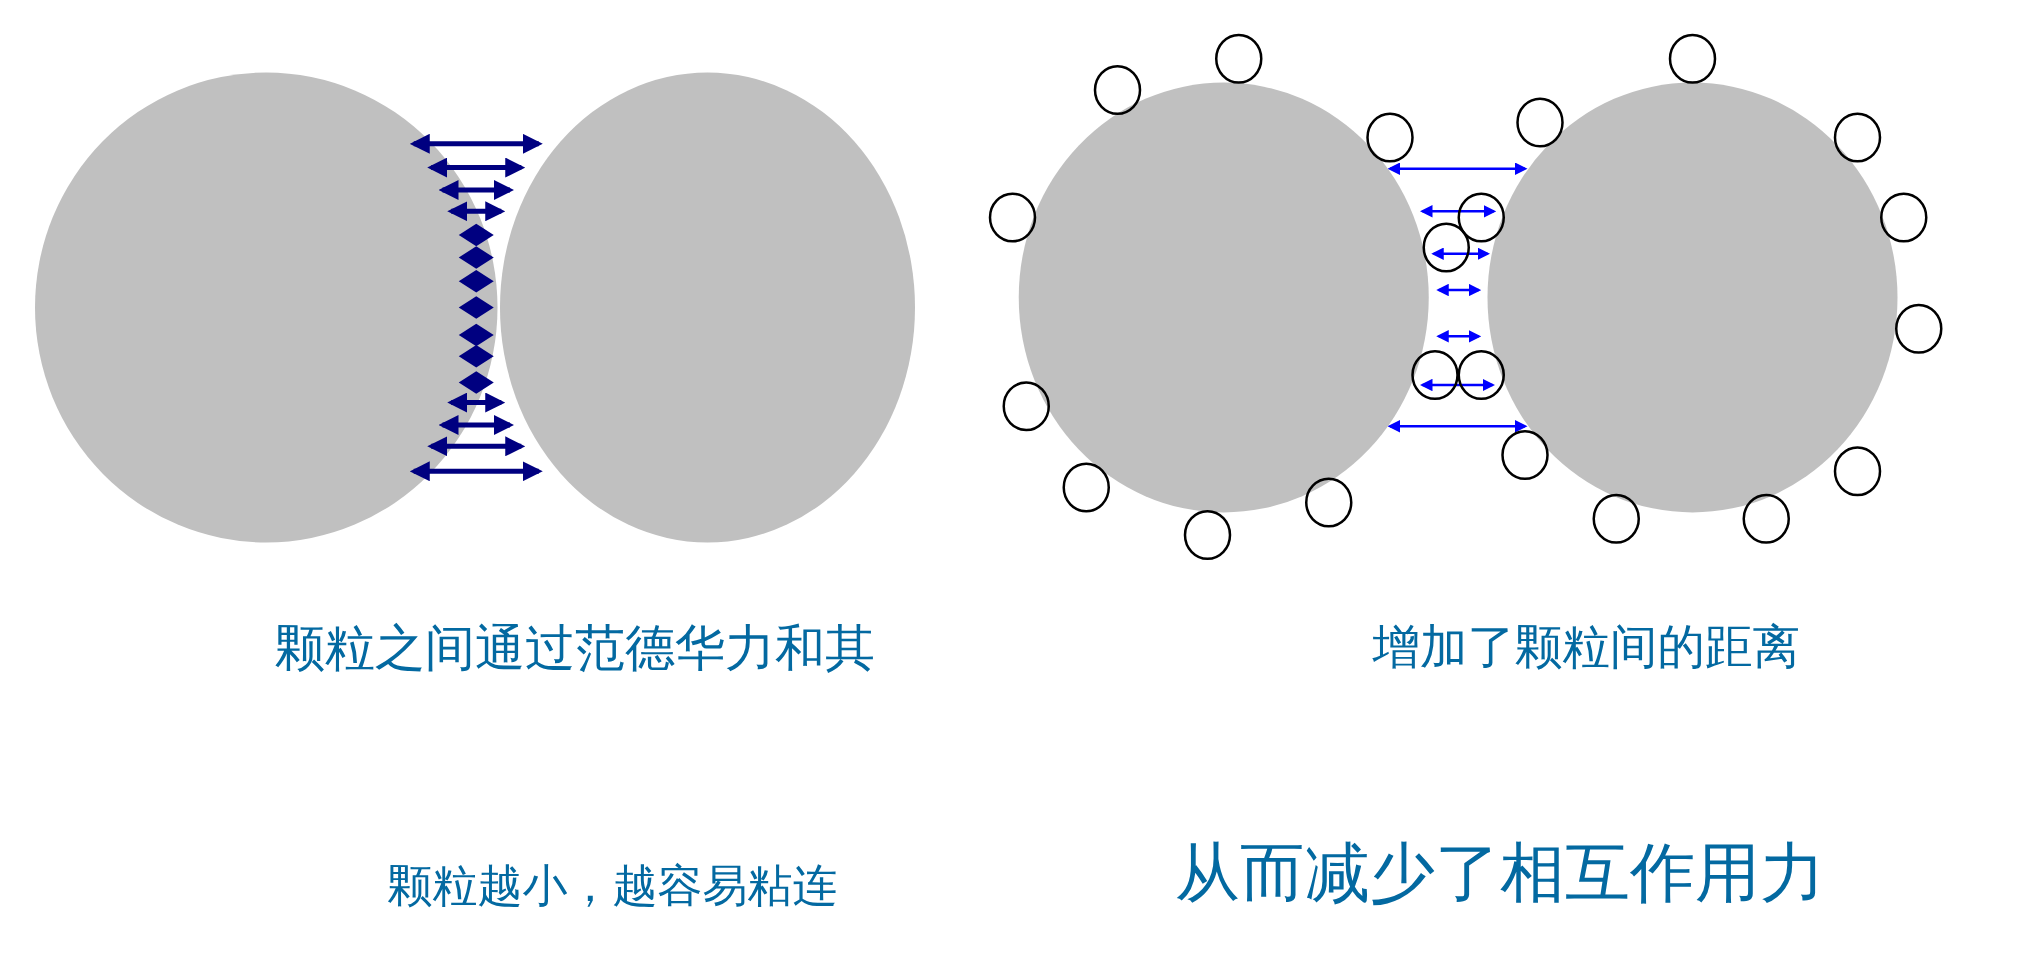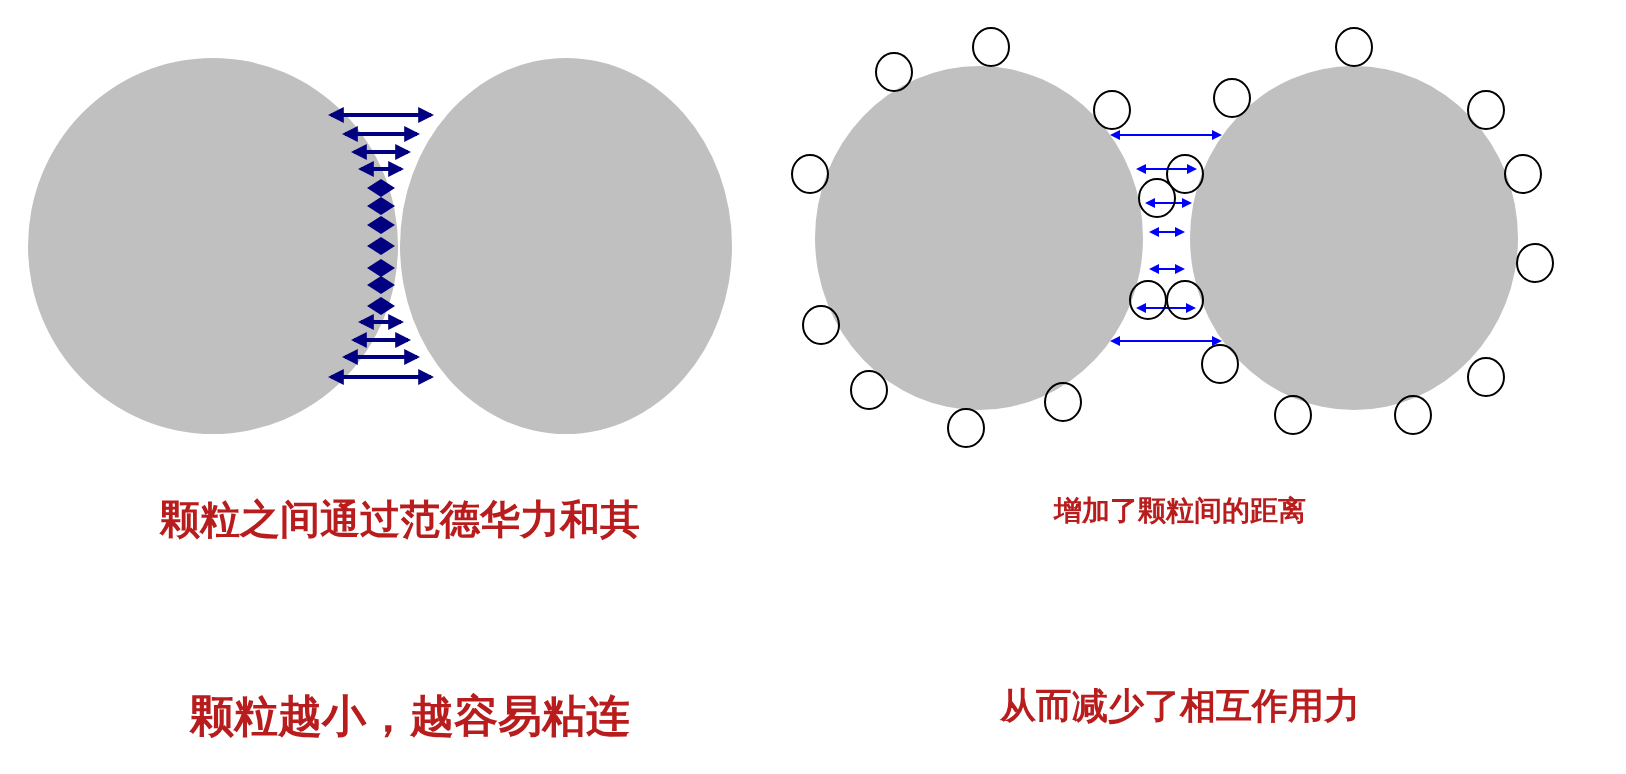--- a/index.html
+++ b/index.html
@@ -1,24 +1,24 @@
 <!DOCTYPE html>
 <html><head>
   <meta charset="utf-8">
   <style>
     html, body { margin: 0; padding: 0; background: #ffffff; }
     body { width: 1626px; height: 774px; position: relative; overflow: hidden;
            font-family: "DejaVu Serif", "Liberation Serif", serif; }
     #diagram { position: absolute; left: 0; top: 0; width: 1626px; height: 774px; }
-    .caption { position: absolute; color: #b91c1c; font-weight: bold; text-align: center;
+    .caption { position: absolute; color: #0369a1; font-weight: normal; text-align: right;
                white-space: nowrap; line-height: 1.35; }
     #cap-left-main { left: 100px; top: 492px; width: 600px; font-size: 40px; }
-    #cap-left-sub { left: 150px; top: 686px; width: 520px; font-size: 44px; }
-    #cap-right-main { left: 920px; top: 492px; width: 520px; font-size: 28px; }
-    #cap-right-sub { left: 900px; top: 681px; width: 560px; font-size: 36px; }
+    #cap-left-sub { left: 150px; top: 686px; width: 520px; font-size: 36px; }
+    #cap-right-main { left: 920px; top: 492px; width: 520px; font-size: 38px; }
+    #cap-right-sub { left: 900px; top: 664px; width: 560px; font-size: 52px; }
   </style>
 </head>
 <body>
 
 <svg id="diagram" width="1626" height="774" viewBox="0 0 1626 774" xmlns="http://www.w3.org/2000/svg">
   <defs>
     <marker id="ahL" viewBox="0 0 10 10" refX="8" refY="5" markerWidth="4" markerHeight="4" orient="auto-start-reverse">
       <path d="M0,0 L10,5 L0,10 z" fill="#000080"></path>
     </marker>
     <marker id="ahR" viewBox="0 0 10 10" refX="8" refY="5" markerWidth="5" markerHeight="5" orient="auto-start-reverse">

